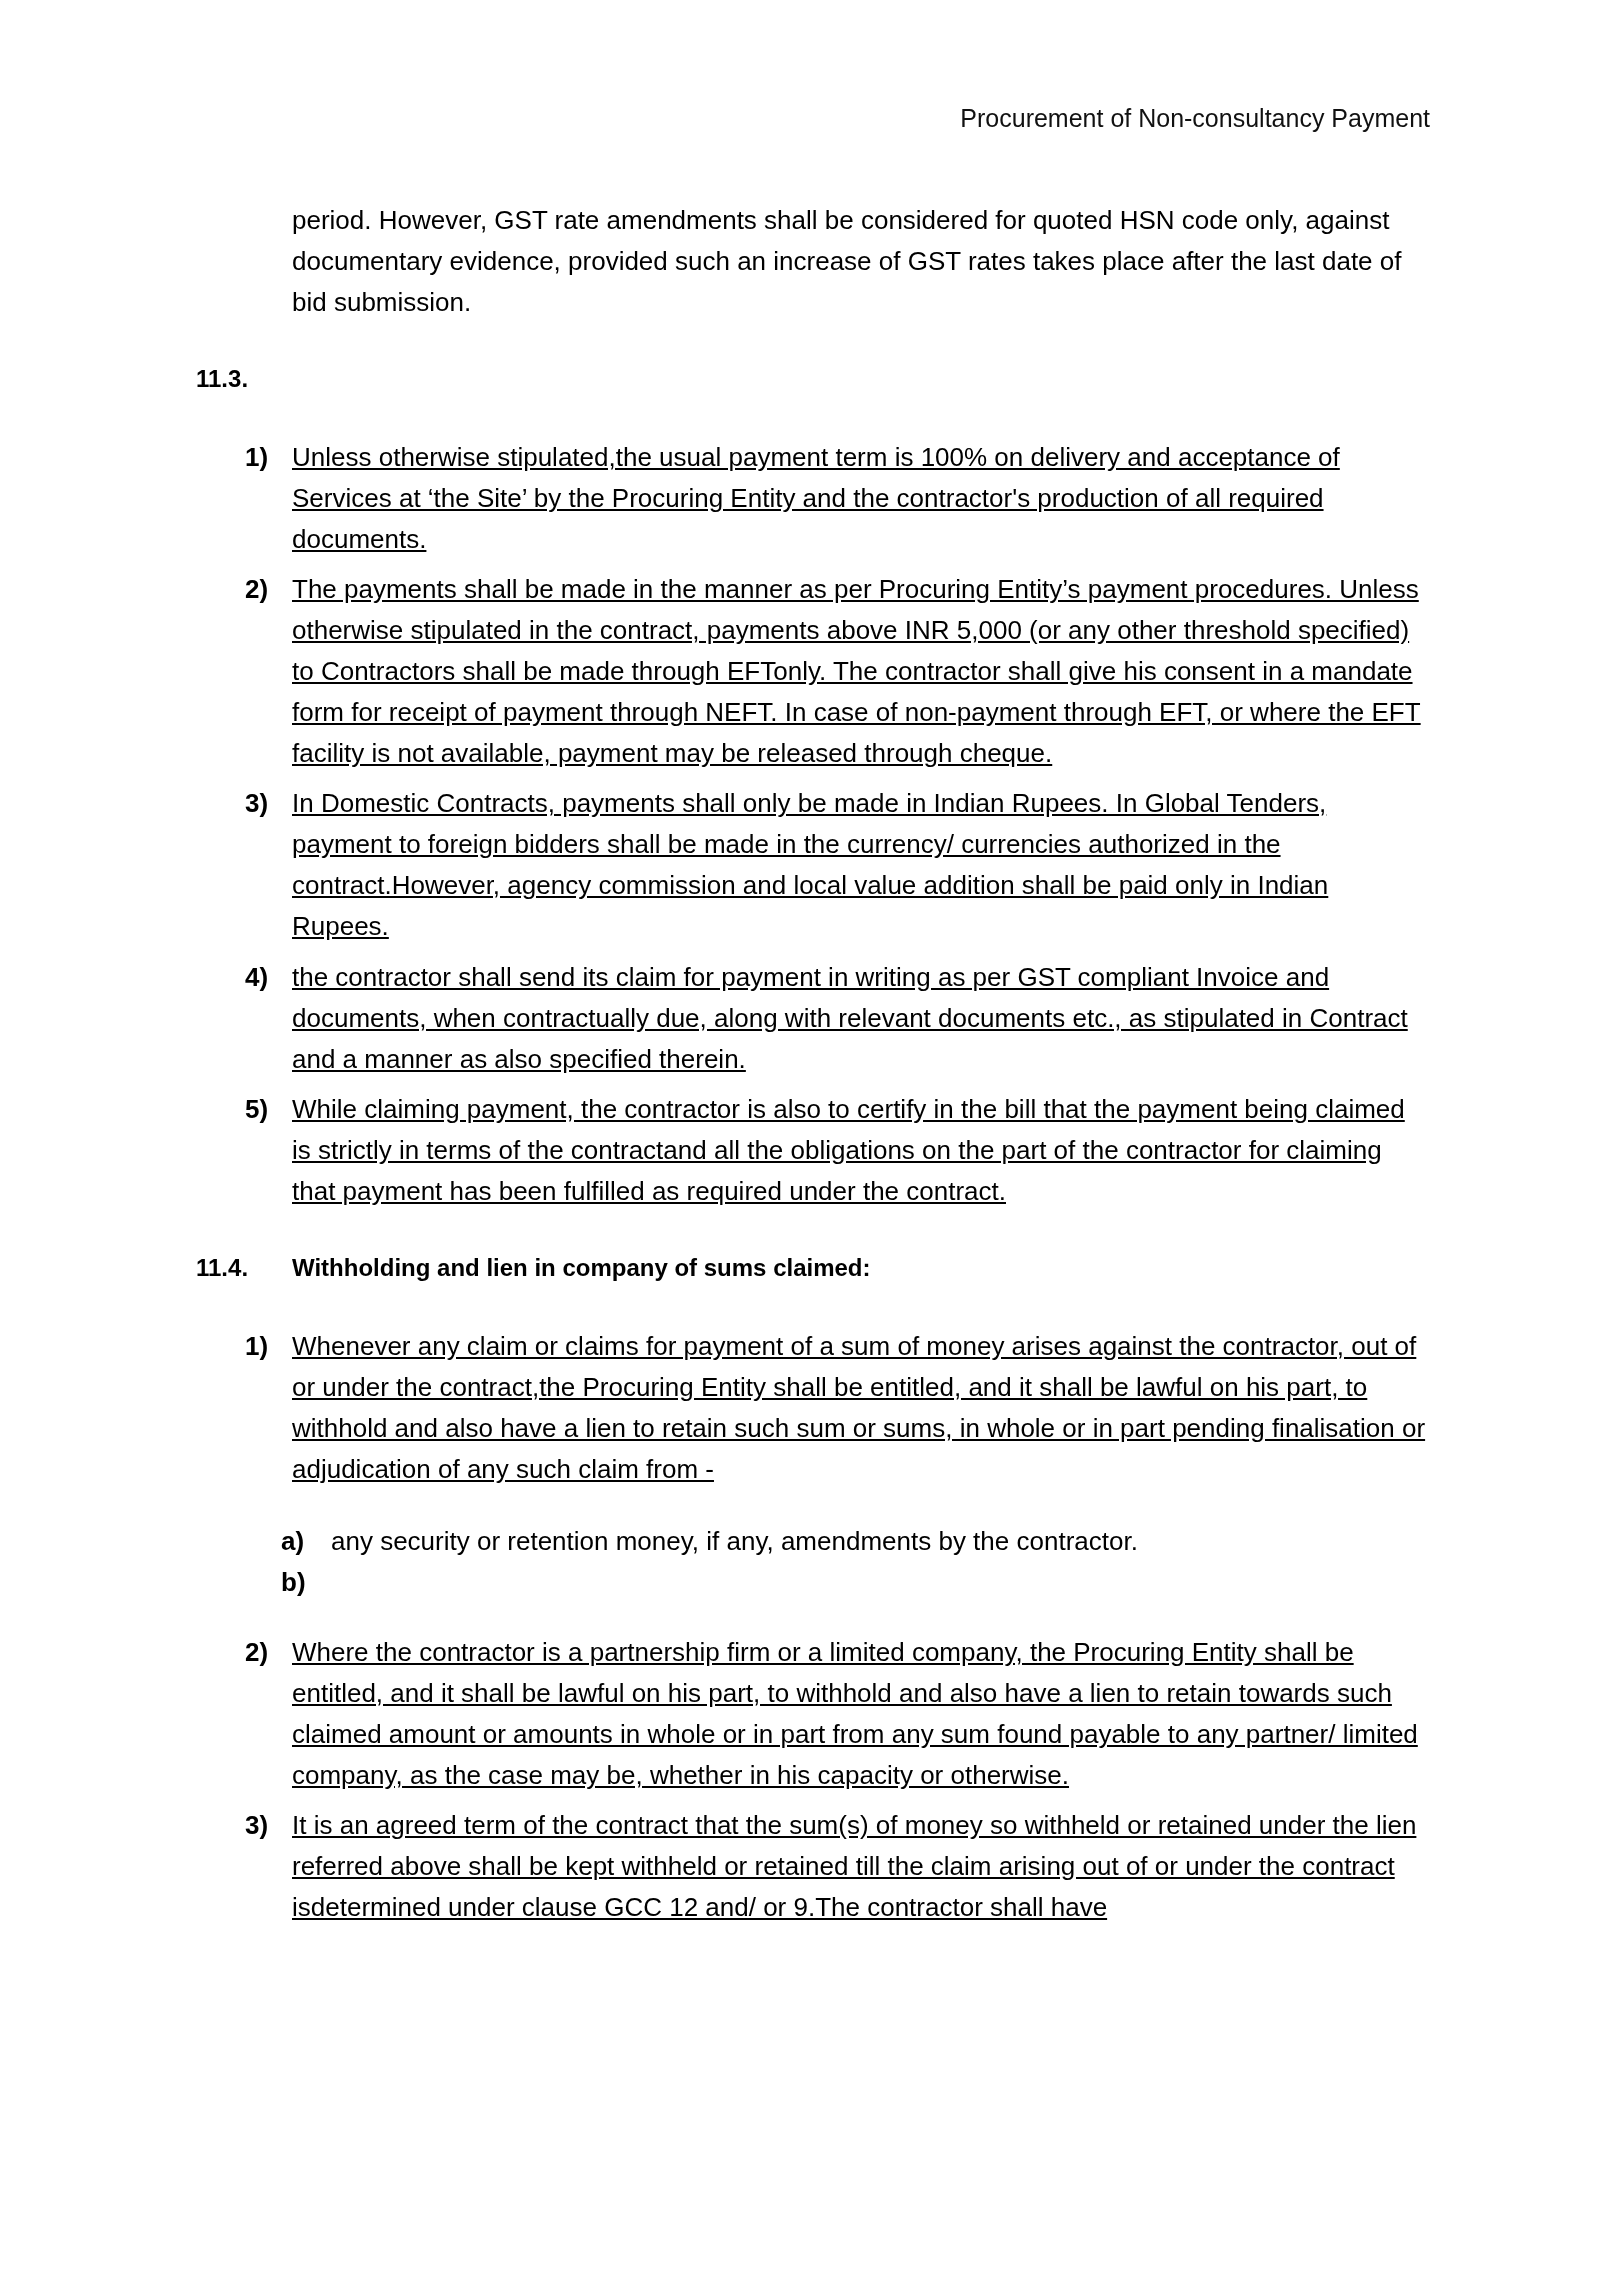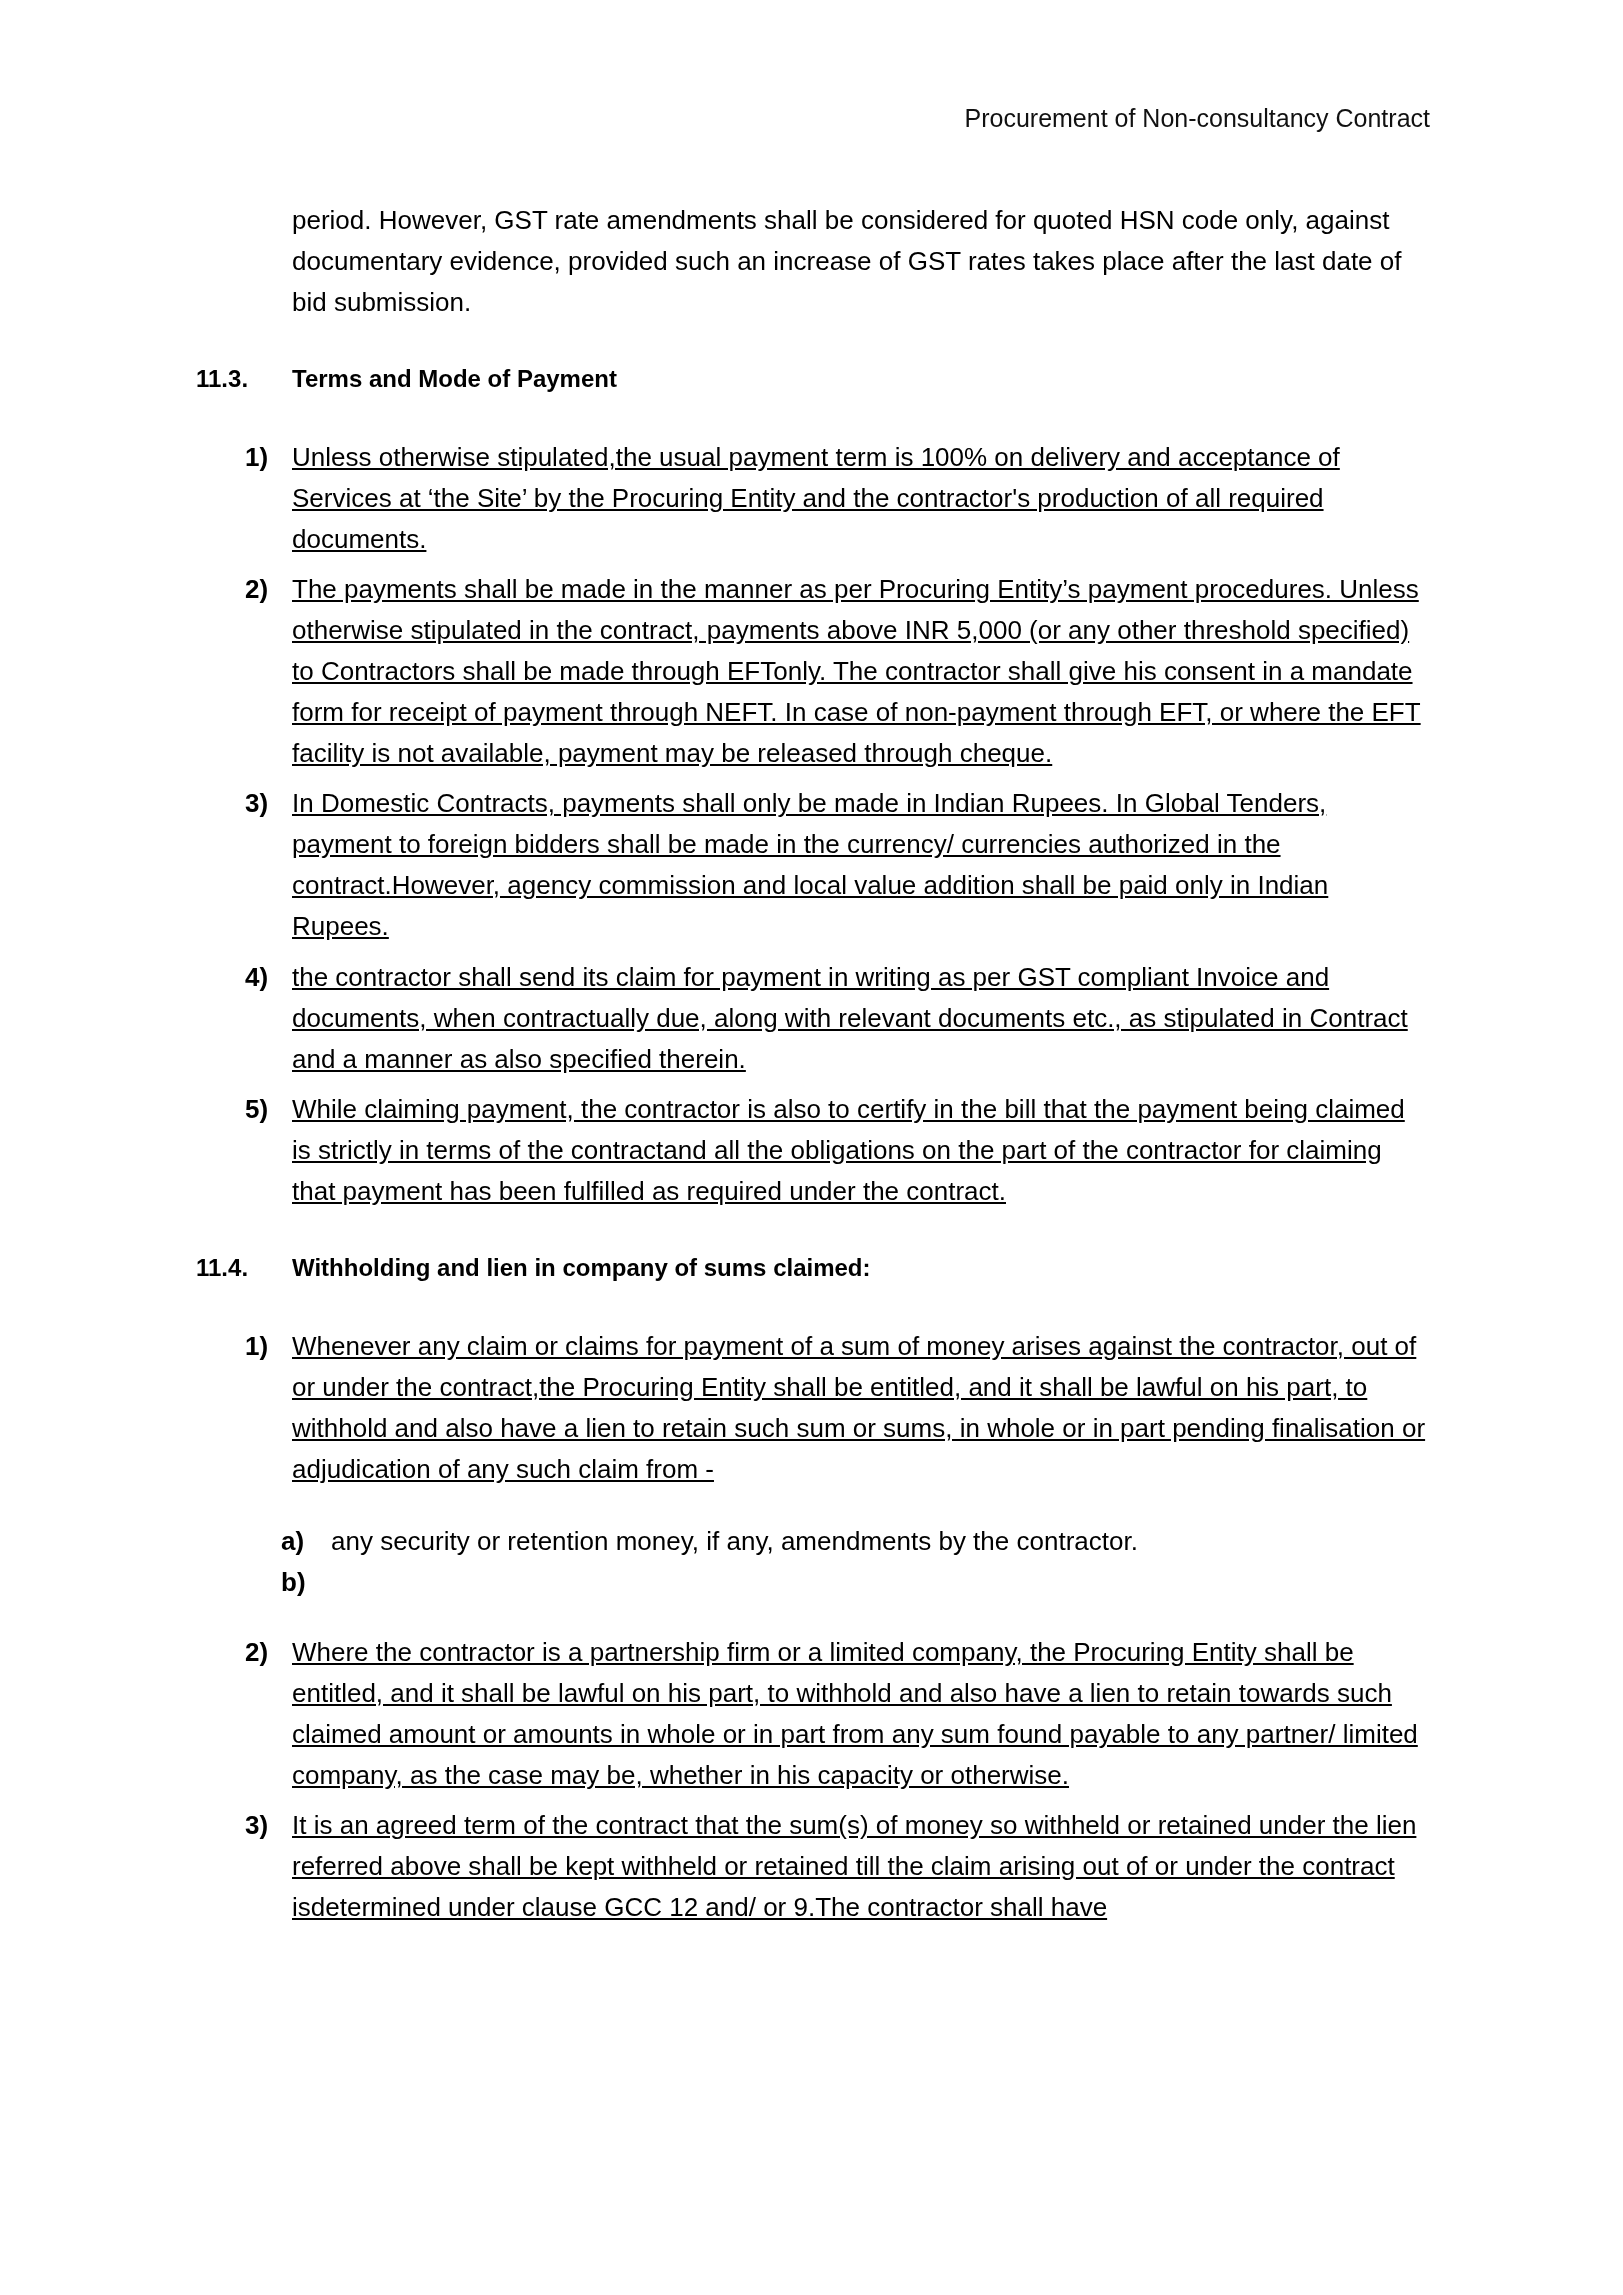--- a/index.html
+++ b/index.html
@@ -97,29 +97,28 @@
   }
   .page-footer .page-num {
     margin-right:31px;
   }
 </style>
 </head>
 <body>
 
 <div class="page">
 
-  <div class="page-header">Procurement of Non-consultancy Contract</div>
+  <div class="page-header">Procurement of Non-consultancy Payment</div>
 
   <div class="content">
 
     <p class="intro">period. However, GST rate amendments shall be considered for quoted HSN code only, against documentary evidence, provided such an increase of GST rates takes place after the last date of bid submission.</p>
 
     <div class="section-heading">
       <span class="sec-num">11.3.</span>
-      <span class="sec-title">Terms and Mode of Payment</span>
     </div>
 
     <ol class="items">
       <li>
         <div class="item-row">
           <span class="item-marker">1)</span>
           <div class="item-text">Unless otherwise stipulated,the usual payment term is 100% on delivery and acceptance of Services at ‘the Site’ by the Procuring Entity and the contractor's production of all required documents.</div>
         </div>
       </li>
       <li>

